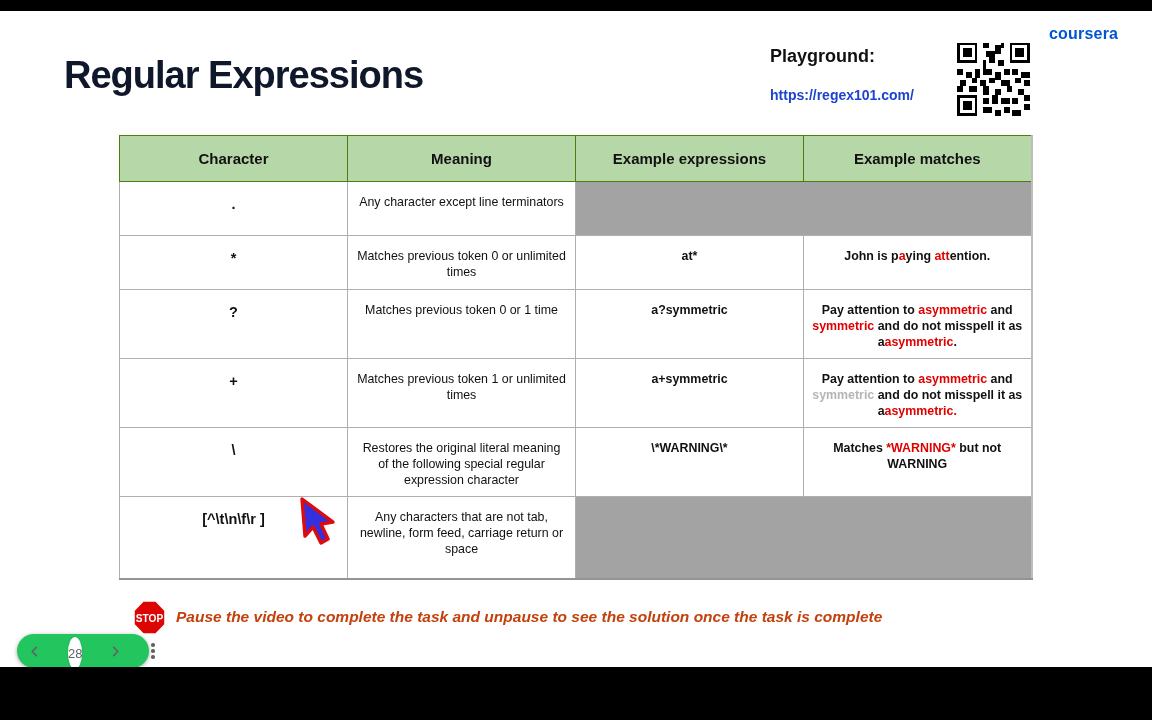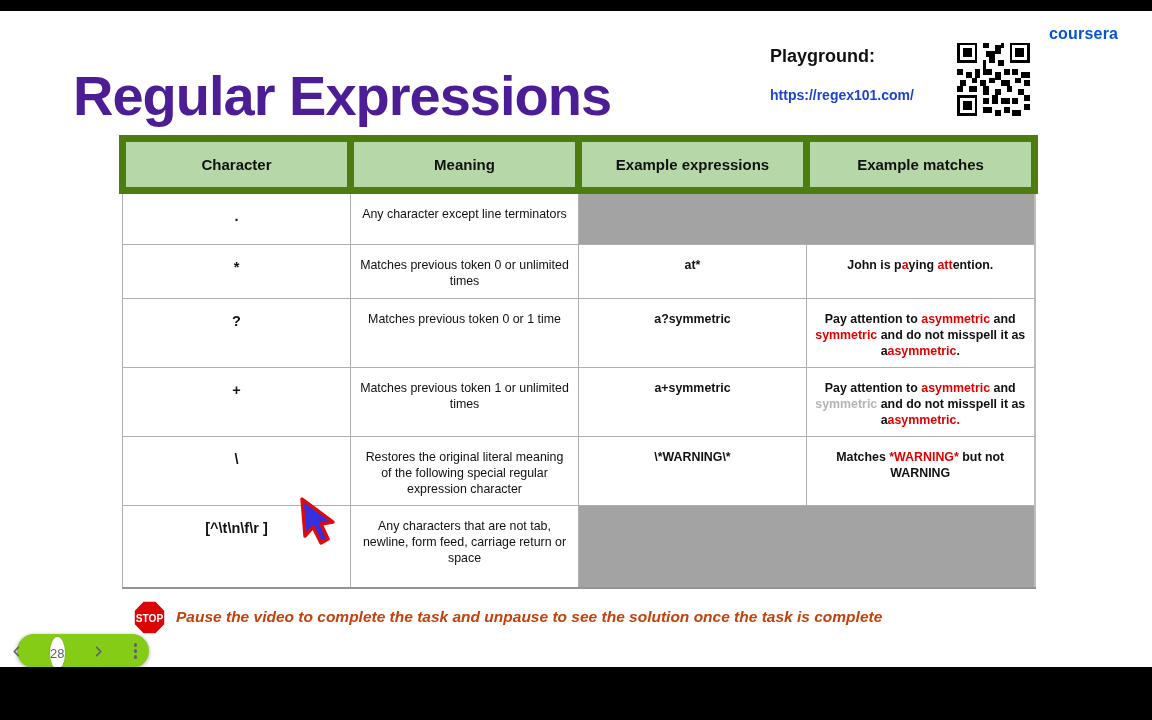--- a/index.html
+++ b/index.html
@@ -4,22 +4,22 @@
 <style>
   html,body{margin:0;padding:0;}
   body{
     width:1152px;height:720px;position:relative;overflow:hidden;
     background:#ffffff;font-family:"Liberation Sans",sans-serif;
   }
   .bar-top{position:absolute;left:0;top:0;width:1152px;height:11px;background:#000;}
   .bar-bottom{position:absolute;left:0;top:667px;width:1152px;height:53px;background:#000;z-index:5;}
 
   .page-title{
-    position:absolute;left:56px;top:46px;margin:17px;
-    font-size:56px;font-weight:bold;color:#4c1d95;letter-spacing:-1px;
+    position:absolute;left:56px;top:46px;margin:8px;
+    font-size:38px;font-weight:bold;color:#0f172a;letter-spacing:-1px;
   }
 
   .playground{position:absolute;left:770px;top:46px;width:190px;}
   .playground .pg-label{font-size:18px;font-weight:bold;color:#111;}
   .playground .pg-link{margin-top:20px;font-size:14px;font-weight:bold;color:#1d43cf;cursor:pointer;}
 
   .qr{position:absolute;left:957px;top:42px;width:73px;height:74px;}
 
   .brand{
     position:absolute;left:1049px;top:25px;
@@ -27,21 +27,21 @@
   }
 
   
   .tbl-wrap{position:absolute;left:119px;top:135px;}
   table.regex{
     border-collapse:collapse;table-layout:fixed;width:913px;
     border:1px solid #a8a8a8;border-bottom:2px solid #949494;border-right:2px solid #bdbdbd;
   }
   table.regex col{width:228px;}
   table.regex th{
-    background:#b6d7a8;border:7px solid #4d7c0f;height:43px;
+    background:#b6d7a8;border:1px solid #4d7c0f;height:43px;
     font-size:15px;font-weight:bold;color:#111;text-align:center;vertical-align:middle;
   }
   table.regex td{
     border:1px solid #b0b0b0;background:#fff;text-align:center;vertical-align:top;
     padding:13px 8px 4px 8px;font-size:12.4px;color:#111;line-height:1.28;
   }
   table.regex td.char{font-size:14.5px;font-weight:bold;}
   table.regex td.expr{font-weight:bold;}
   table.regex td.match{font-weight:bold;}
   table.regex td.graycell{background:#a3a3a3;border-left:1px solid #a3a3a3;padding:0;}
@@ -52,22 +52,22 @@
   
   .stop-wrap{position:absolute;left:134px;top:601px;width:22px;height:33px;}
   .instruction{
     position:absolute;left:176px;top:608px;width:830px;
     font-size:15.5px;font-weight:bold;font-style:italic;color:#c2410c;
   }
 
   
   .nav-pill{
     position:absolute;left:17px;top:634px;width:132px;height:34px;z-index:4;
-    background:#84cc16;border-radius:17px;box-shadow:0 1px 4px rgba(0,0,0,.35);
-    display:flex;align-items:center;justify-content:flex-end;padding:0 10px 0 12px;box-sizing:border-box;gap:28px;
+    background:#22c55e;border-radius:17px;box-shadow:0 1px 4px rgba(0,0,0,.35);
+    display:flex;align-items:center;justify-content:space-between;padding:0 10px 0 12px;box-sizing:border-box;gap:28px;
   }
   .nav-btn{width:16px;height:16px;display:flex;align-items:center;justify-content:center;cursor:pointer;}
   .page-chip{
     width:32px;height:32px;border-radius:50%;background:#fff;margin-top:4px;
     display:flex;align-items:center;justify-content:center;
     font-size:13px;color:#5f6368;box-shadow:0 0 2px rgba(0,0,0,.15);
   }
   .dots{display:flex;flex-direction:column;gap:2.5px;cursor:pointer;padding:2px;}
   .dots i{width:3.5px;height:3.5px;border-radius:50%;background:#5f6368;display:block;}
 

